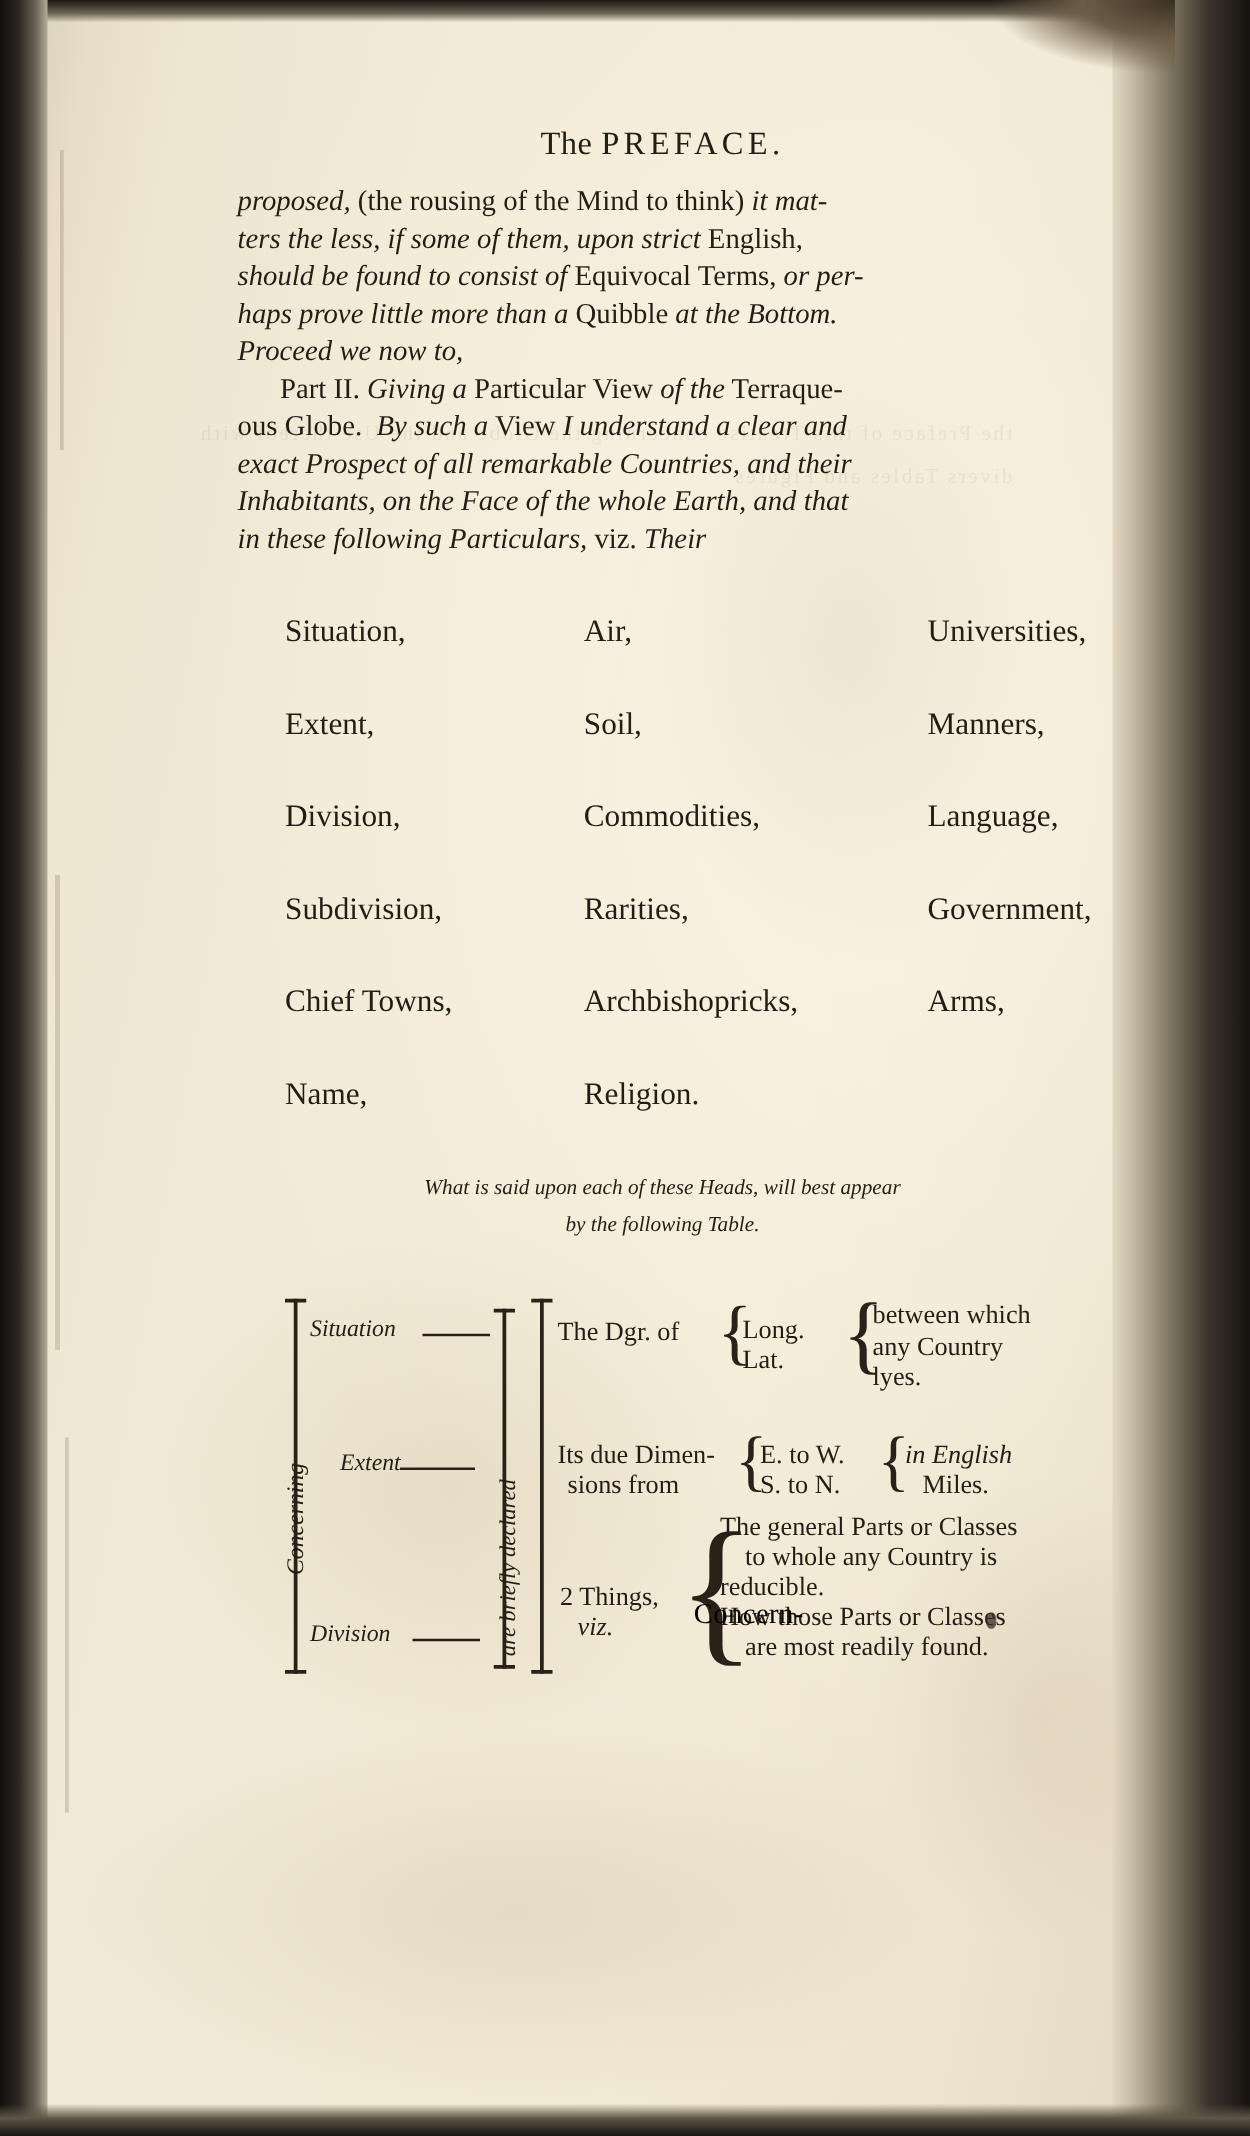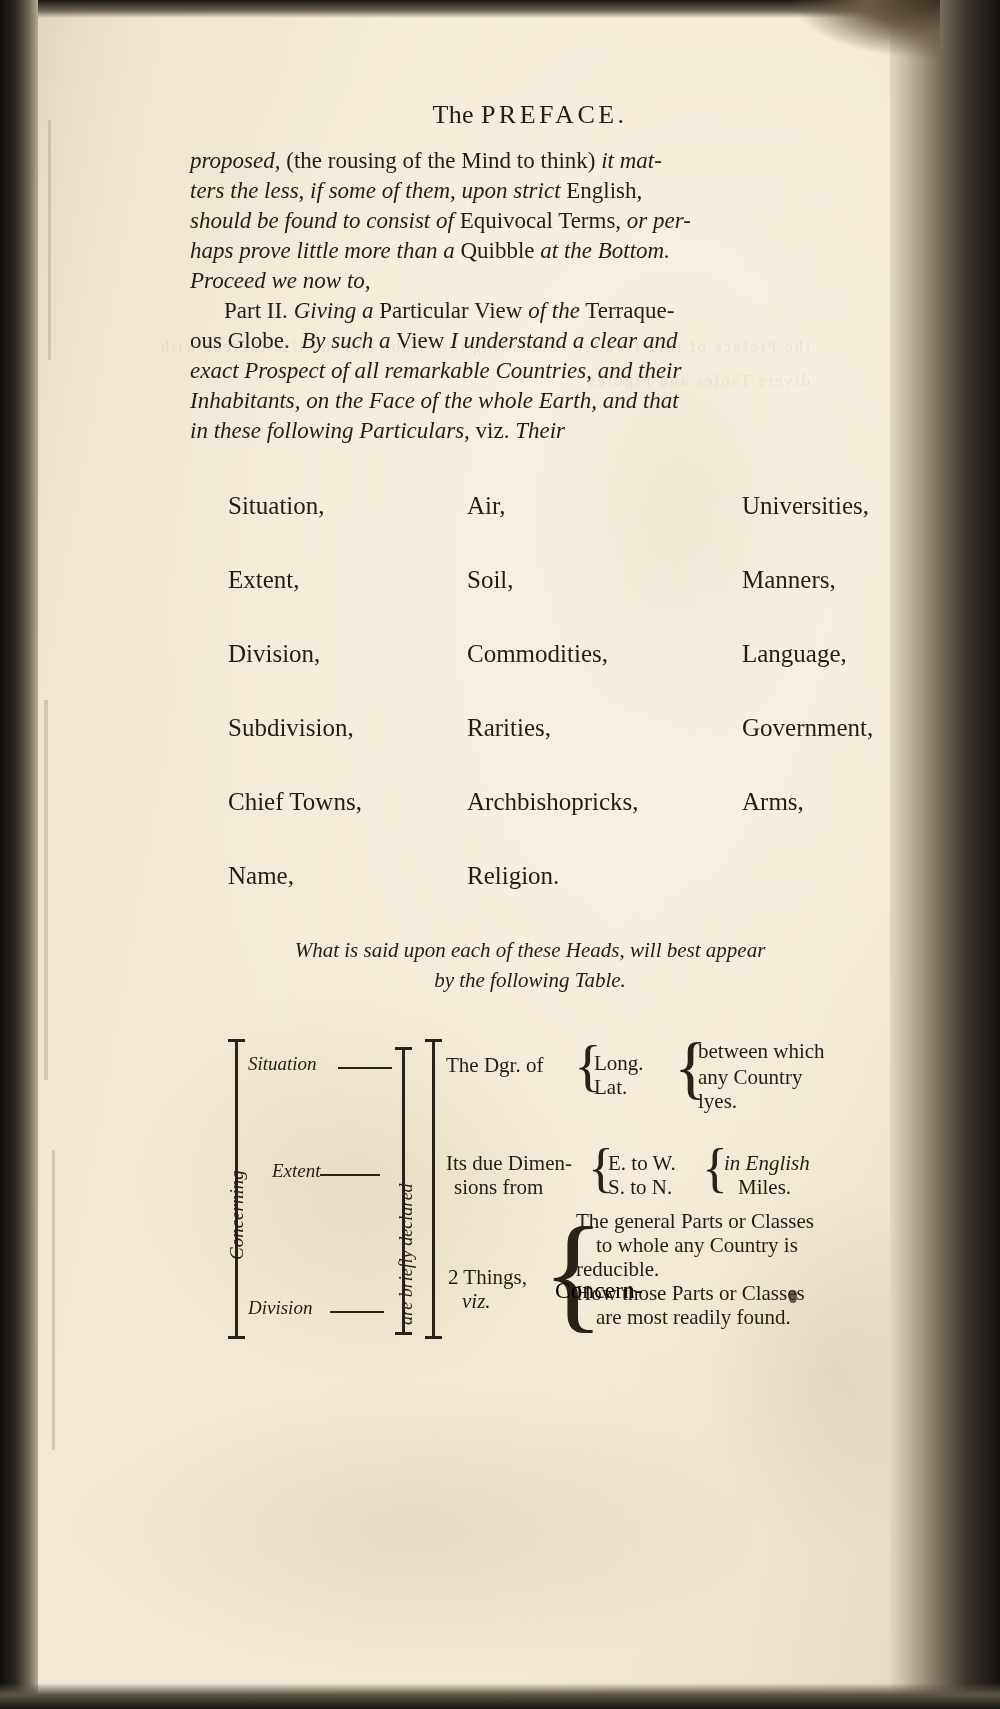--- a/index.html
+++ b/index.html
@@ -113,21 +113,21 @@
     font-size: 25px;
     line-height: 31px;
     padding-left: 38px;
     gap: 43px;
   }
   .heads span { white-space: nowrap; }
 
   .caption {
     margin-top: 44px;
     font-style: italic;
-    font-size: 21px;
+    font-size: 17px;
     line-height: 30px;
     text-align: center;
   }
   .caption .l2 { display: block; }
 
   
   .diagram {
     position: relative;
     margin-top: 30px;
     height: 320px;

